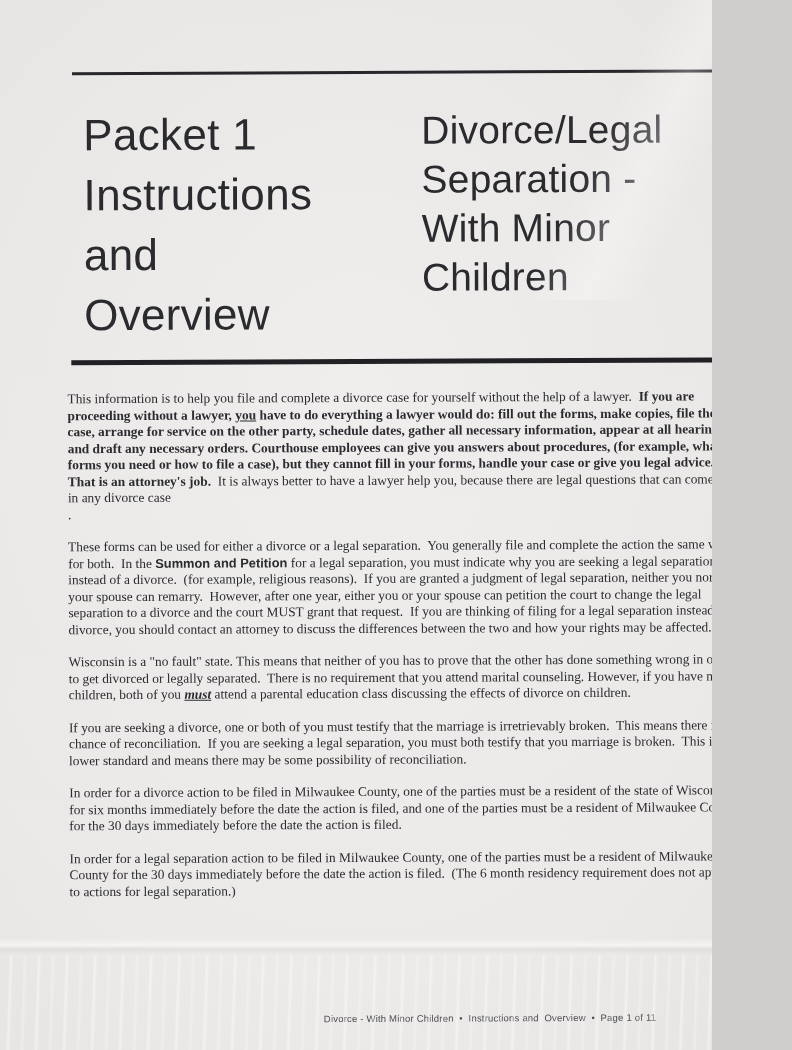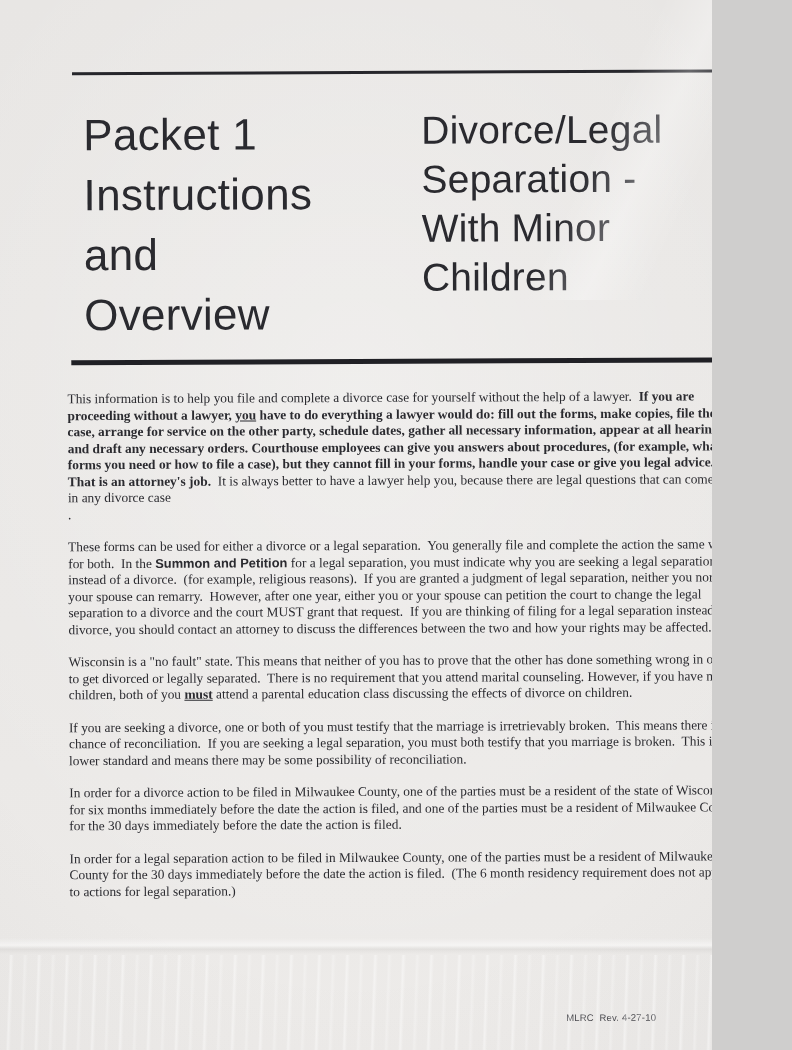--- a/index.html
+++ b/index.html
@@ -55,21 +55,21 @@
   .h-right { width: 320px; font-size: 39px; line-height: 49px; padding-top: 2px; letter-spacing: 0.2px; }
 
   .bodytext {
     position: absolute; left: 68px; top: 390px; width: 672px;
     font-size: 13.4px; line-height: 16.5px;
   }
   .para { margin: 0 0 16px; white-space: pre-wrap; }
   .para.mb0 { margin-bottom: 0; }
 
   .r-b { font-weight: bold; }
-  .r-i { }
+  .r-i { font-style: italic; }
   .r-u { text-decoration: underline; }
   .r-sans { font-family: "Liberation Sans", sans-serif; font-size: 0.96em; }
 
   .footer {
     position: absolute; right: 58px; top: 988px;
     text-align: right;
     font-family: "Liberation Sans", sans-serif;
     font-size: 9.5px; line-height: 12.5px;
     color: #4a4a4f;
     white-space: pre;
@@ -106,20 +106,21 @@
       <p class="para mb0"><span>This information is to help you file and complete a divorce case for yourself without the help of a lawyer.  </span><span class="r-b">If you are proceeding without a lawyer, </span><span class="r-b r-u">you</span><span class="r-b"> have to do everything a lawyer would do: fill out the forms, make copies, file the case, arrange for service on the other party, schedule dates, gather all necessary information, appear at all hearings and draft any necessary orders. Courthouse employees can give you answers about procedures, (for example, what forms you need or how to file a case), but they cannot fill in your forms, handle your case or give you legal advice. That is an attorney's job.</span><span>  It is always better to have a lawyer help you, because there are legal questions that can come up in any divorce case</span></p>
       <p class="para"><span>.</span></p>
       <p class="para"><span>These forms can be used for either a divorce or a legal separation.  You generally file and complete the action the same way for both.  In the </span><span class="r-b r-sans">Summon and Petition</span><span> for a legal separation, you must indicate why you are seeking a legal separation instead of a divorce.  (for example, religious reasons).  If you are granted a judgment of legal separation, neither you nor your spouse can remarry.  However, after one year, either you or your spouse can petition the court to change the legal separation to a divorce and the court MUST grant that request.  If you are thinking of filing for a legal separation instead of a divorce, you should contact an attorney to discuss the differences between the two and how your rights may be affected.</span></p>
       <p class="para"><span>Wisconsin is a "no fault" state. This means that neither of you has to prove that the other has done something wrong in order to get divorced or legally separated.  There is no requirement that you attend marital counseling. However, if you have minor children, both of you </span><span class="r-b r-i r-u">must</span><span> attend a parental education class discussing the effects of divorce on children.</span></p>
       <p class="para"><span>If you are seeking a divorce, one or both of you must testify that the marriage is irretrievably broken.  This means there is no chance of reconciliation.  If you are seeking a legal separation, you must both testify that you marriage is broken.  This is a lower standard and means there may be some possibility of reconciliation.</span></p>
       <p class="para"><span>In order for a divorce action to be filed in Milwaukee County, one of the parties must be a resident of the state of Wisconsin for six months immediately before the date the action is filed, and one of the parties must be a resident of Milwaukee County for the 30 days immediately before the date the action is filed.</span></p>
       <p class="para"><span>In order for a legal separation action to be filed in Milwaukee County, one of the parties must be a resident of Milwaukee County for the 30 days immediately before the date the action is filed.  (The 6 month residency requirement does not apply to actions for legal separation.)</span></p>
     </div>
 
     <div class="footer">
+      <div>Divorce - With Minor Children  •  Instructions and  Overview  •  Page 1 of 11</div>
       <div>MLRC  Rev. 4-27-10</div>
     </div>
 
   </div>
 
   <div class="fold-band"></div>
   <div class="glare-topright"></div>
   <div class="glare-bottom"></div>
 
 </div>

